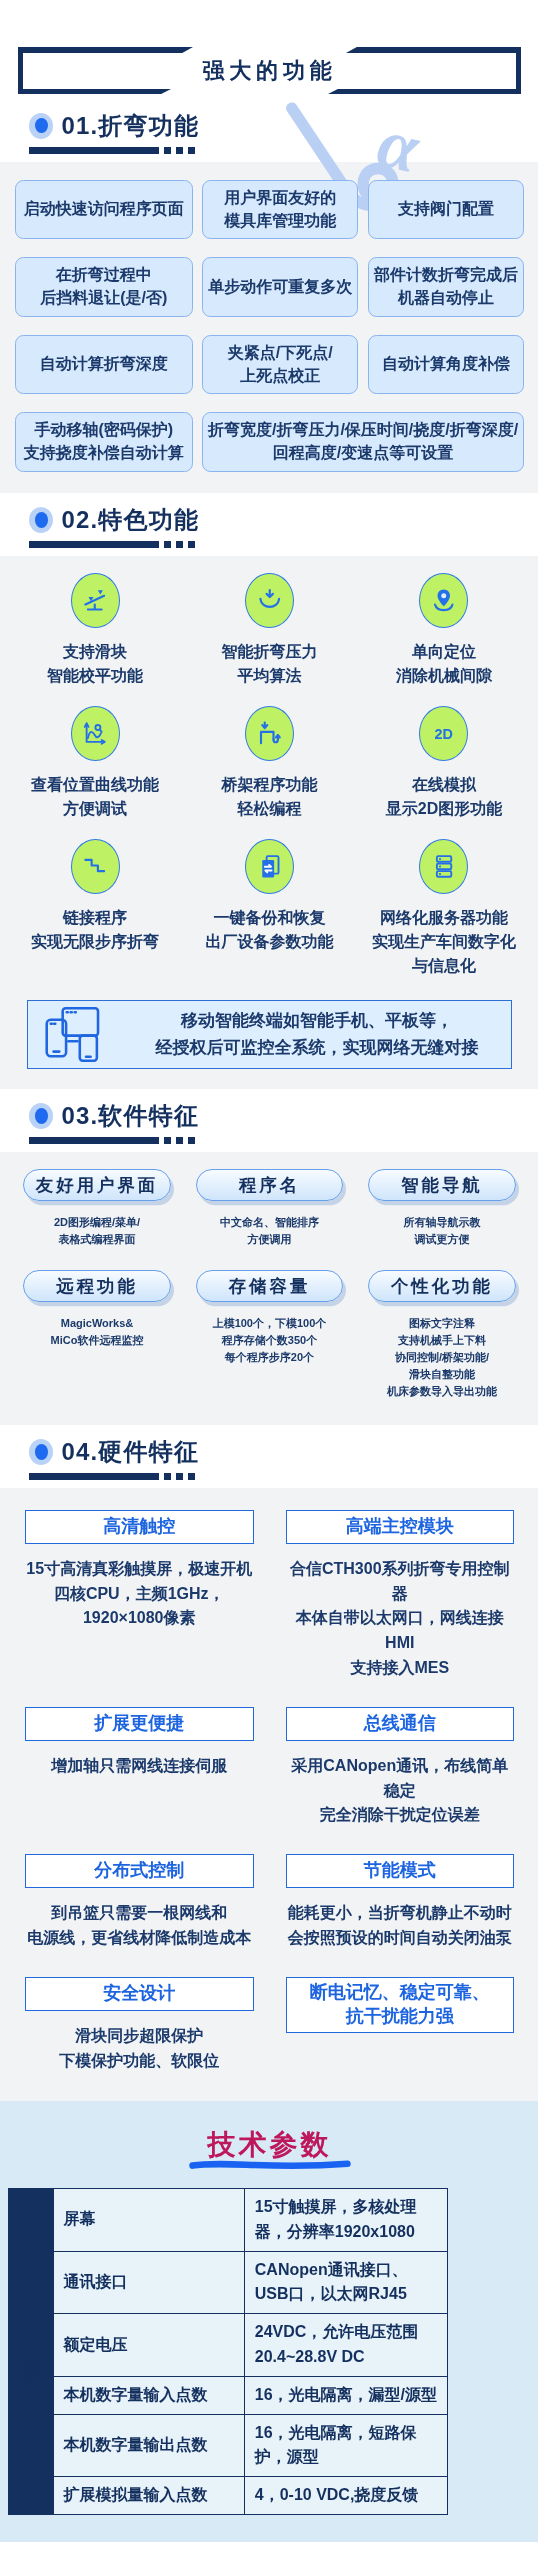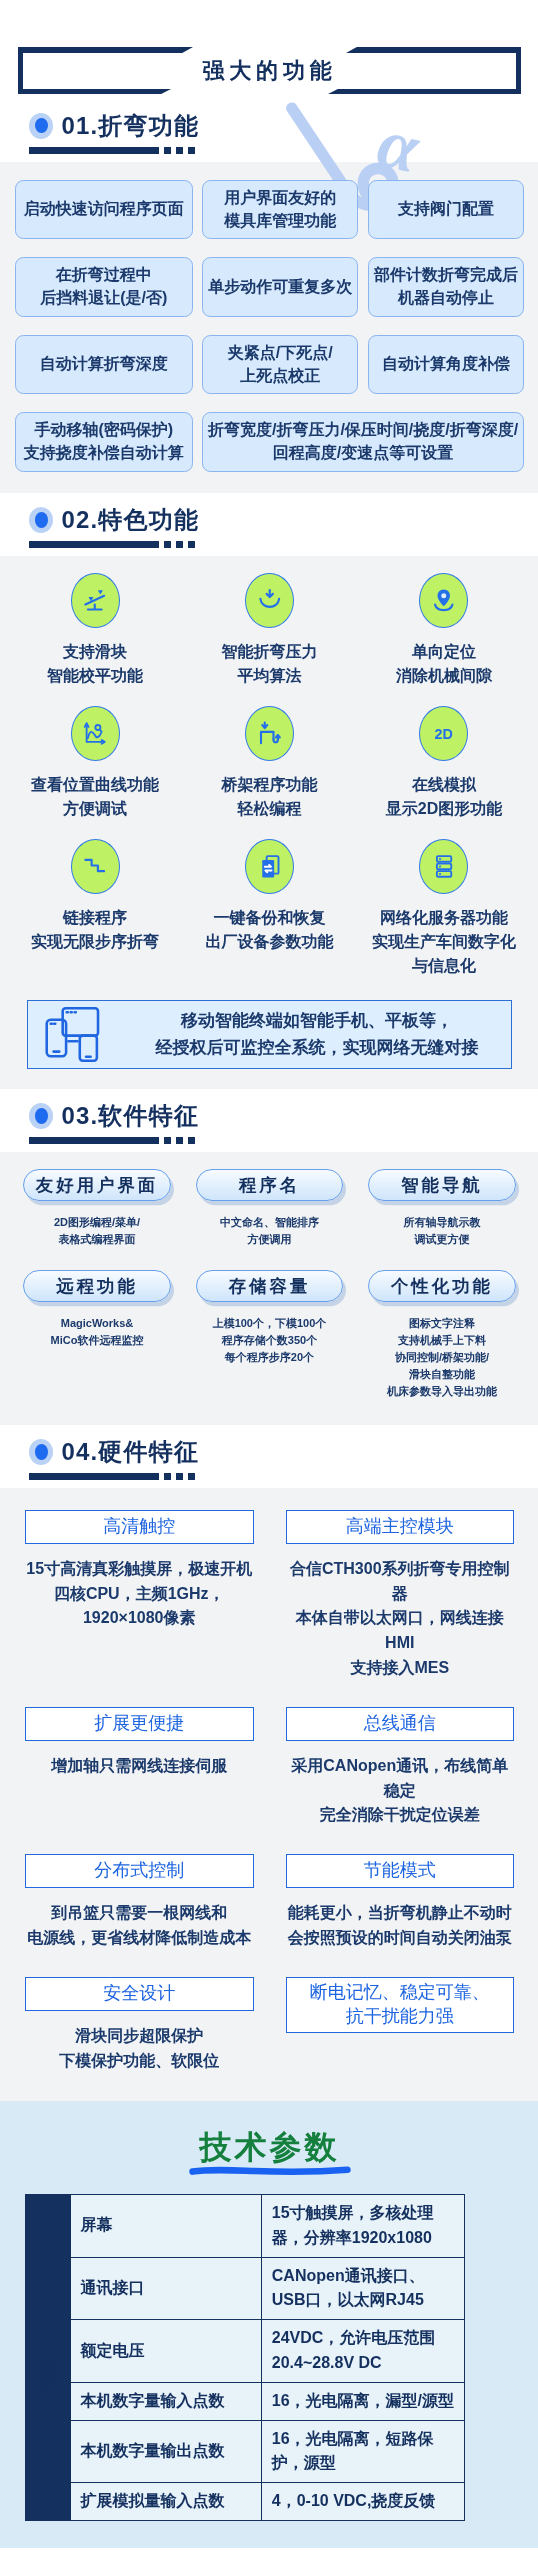--- a/index.html
+++ b/index.html
@@ -61,30 +61,30 @@
     box-shadow:3px 4.2px 0 rgba(142,172,212,.45);
     display:flex;align-items:center;justify-content:center;
     font-size:17.4px;font-weight:700;letter-spacing:3px;color:#14305e;box-sizing:border-box;
   }
   .sdesc{font-size:11px;font-weight:700;text-align:center;line-height:1.55;color:#1b3a6b;}
   
   .hw-grid{display:grid;grid-template-columns:repeat(2,1fr);gap:26px 32px;padding:21.5px 25px 27.5px;}
   .hcard{display:flex;flex-direction:column;align-items:center;gap:13px;}
   .hbox{
     width:100%;box-sizing:border-box;border:1.2px solid #2268e0;background:#ffffff;
-    color:#1c64e0;font-size:18px;font-weight:400;display:flex;align-items:center;justify-content:center;
+    color:#1c64e0;font-size:18px;font-weight:700;display:flex;align-items:center;justify-content:center;
     min-height:34px;text-align:center;line-height:1.3;padding:3.6px 4.8px;
   }
   .hdesc{font-size:16px;font-weight:700;text-align:center;line-height:1.55;color:#1b3a6b;}
   
   .big-title{display:flex;flex-direction:column;align-items:center;margin-bottom:17px;}
-  .big-title .t{font-size:32px;font-weight:700;letter-spacing:3px;color:#15803d;}
+  .big-title .t{font-size:28px;font-weight:700;letter-spacing:3px;color:#be185d;}
   .swoosh{margin-top:-4.8px;}
   
-  table.tech{border-collapse:collapse;margin-left:25px;width:440px;border:1.8px solid #14305e;}
+  table.tech{border-collapse:collapse;margin-left:8px;width:440px;border:1.8px solid #14305e;}
   table.tech td{
     border:1.2px solid #14305e;font-size:16px;font-weight:700;color:#14305e;
     padding:6px 9.6px;line-height:1.55;background:rgba(255,255,255,.4);
   }
   td.vert{
     background:#14305e !important;color:#ffffff;writing-mode:vertical-rl;text-orientation:upright;
     font-size:18px;letter-spacing:7.2px;padding:6px 1.8px;text-align:center;width:20.3px;
   }
   td.tlabel{width:171px;}
   svg{display:block;}

